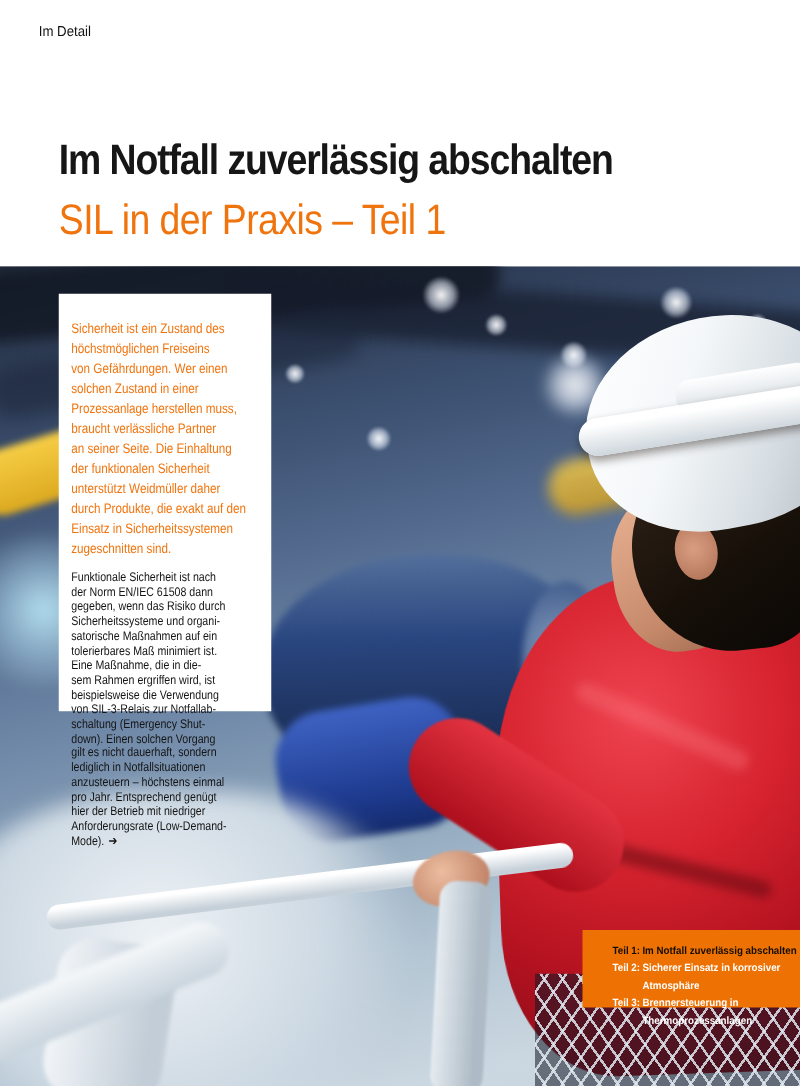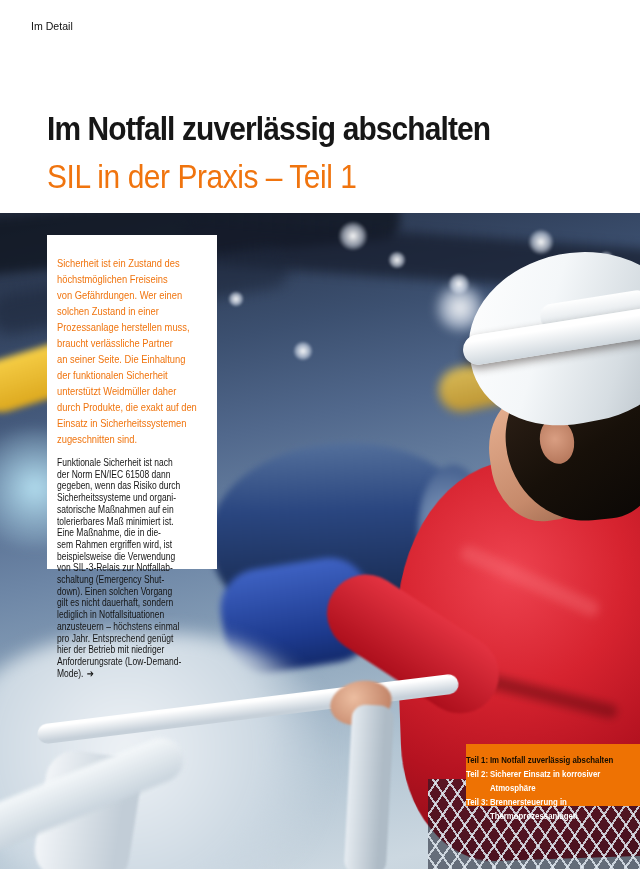--- a/index.html
+++ b/index.html
@@ -116,21 +116,21 @@
     font-size: 11px; line-height: 16px; color: #f0740e; font-weight: 400;
   }
   .bodytext {
     margin: 0; white-space: pre;
     font-size: 10px; line-height: 11.7px; color: #141414;
   }
   .arrow { margin-left: 4px; color: #111; font-size: 10px; }
   
   .series-box {
     position: absolute; left: 466px; top: 744px; width: 174px; height: 62px;
-    background: #ee7203; box-sizing: border-box; padding: 9px 0;
+    background: #ee7203; box-sizing: border-box; padding: 9px 24px;
   }
   .series-inner { transform: scaleX(0.92); transform-origin: 0 0; width: 190px; }
   .series-row { display: flex; font-size: 8.5px; font-weight: 700; line-height: 14px; color: #ffffff; }
   .series-row .t-label { flex: 0 0 26px; }
   .series-row.current { color: #140d02; }
 </style>
 </head>
 <body>
 
 <div class="page">

